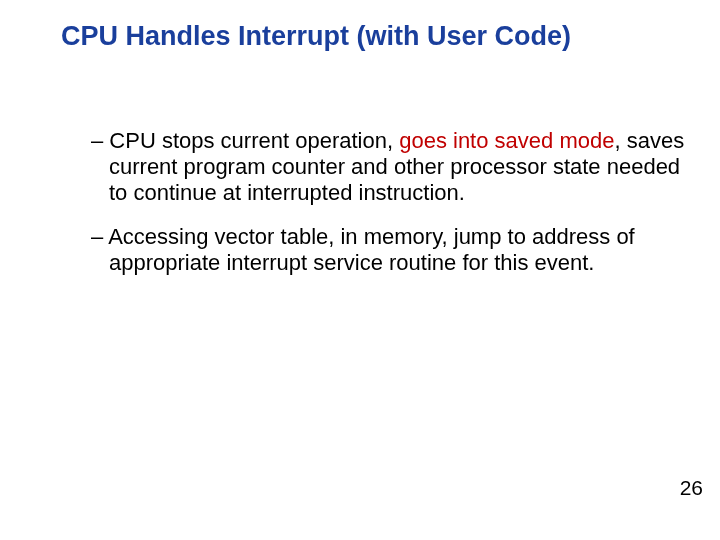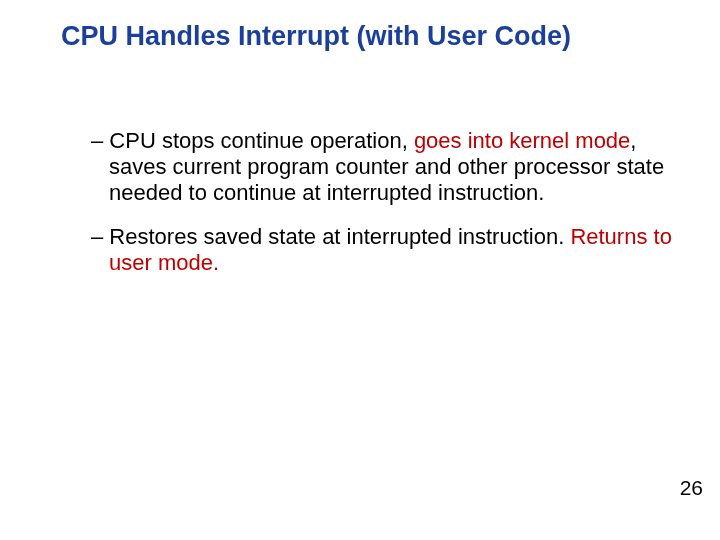--- a/index.html
+++ b/index.html
@@ -67,26 +67,26 @@
 </head>
 <body>
 
 <div class="slide">
 
   <div class="title">CPU Handles Interrupt (with User Code)</div>
 
   <div class="body">
 
     <div class="bullet">
-      <span class="dash">– </span><span>CPU stops continue operation, </span><span class="red">goes into kernel mode</span><span>, saves current program counter and other processor state needed to continue at interrupted instruction.</span>
+      <span class="dash">– </span><span>CPU stops current operation, </span><span class="red">goes into saved mode</span><span>, saves current program counter and other processor state needed to continue at interrupted instruction.</span>
+    </div>
+
+    <div class="bullet">
+      <span class="dash">– </span><span>Accessing vector table, in memory, jump to address of appropriate interrupt service routine for this event.</span>
     </div>
 
 
-
-    <div class="bullet">
-      <span class="dash">– </span><span>Restores saved state at interrupted instruction. </span><span class="red">Returns to user mode.</span>
-    </div>
 
   </div>
 
   <div class="page-num">26</div>
 
 </div>
 
 </body></html>

